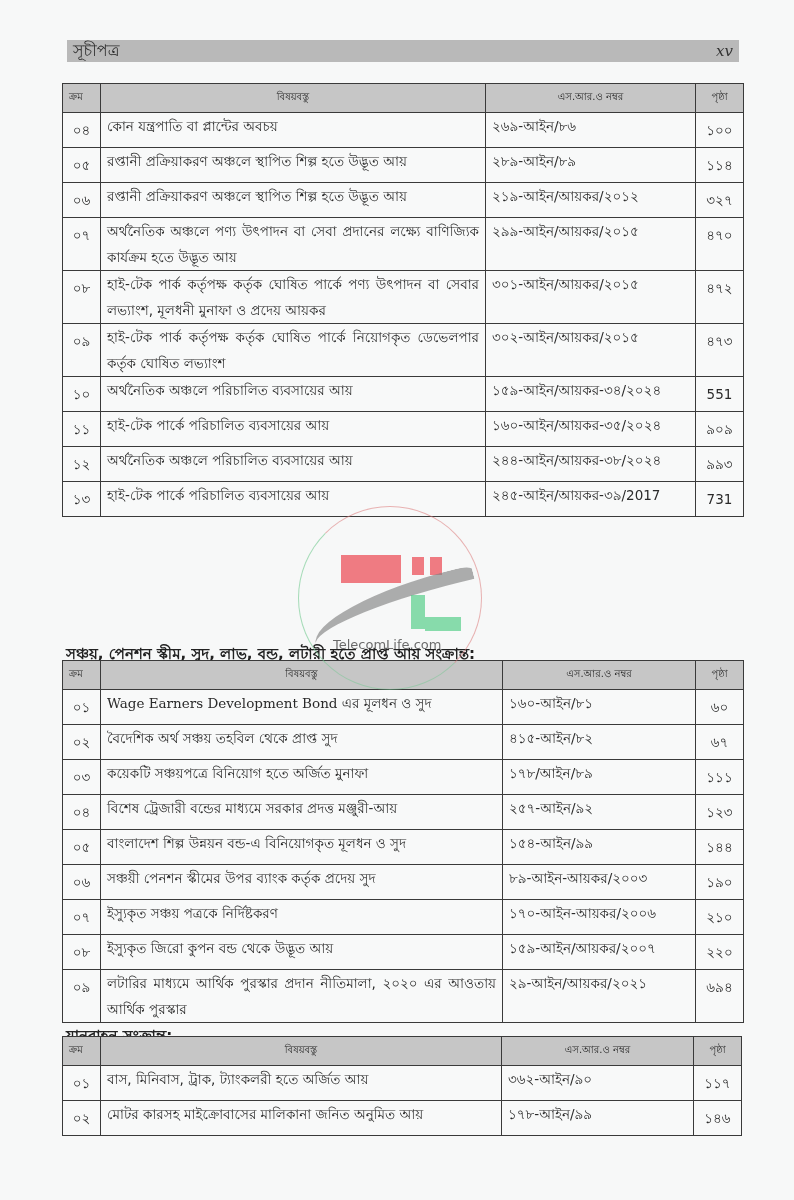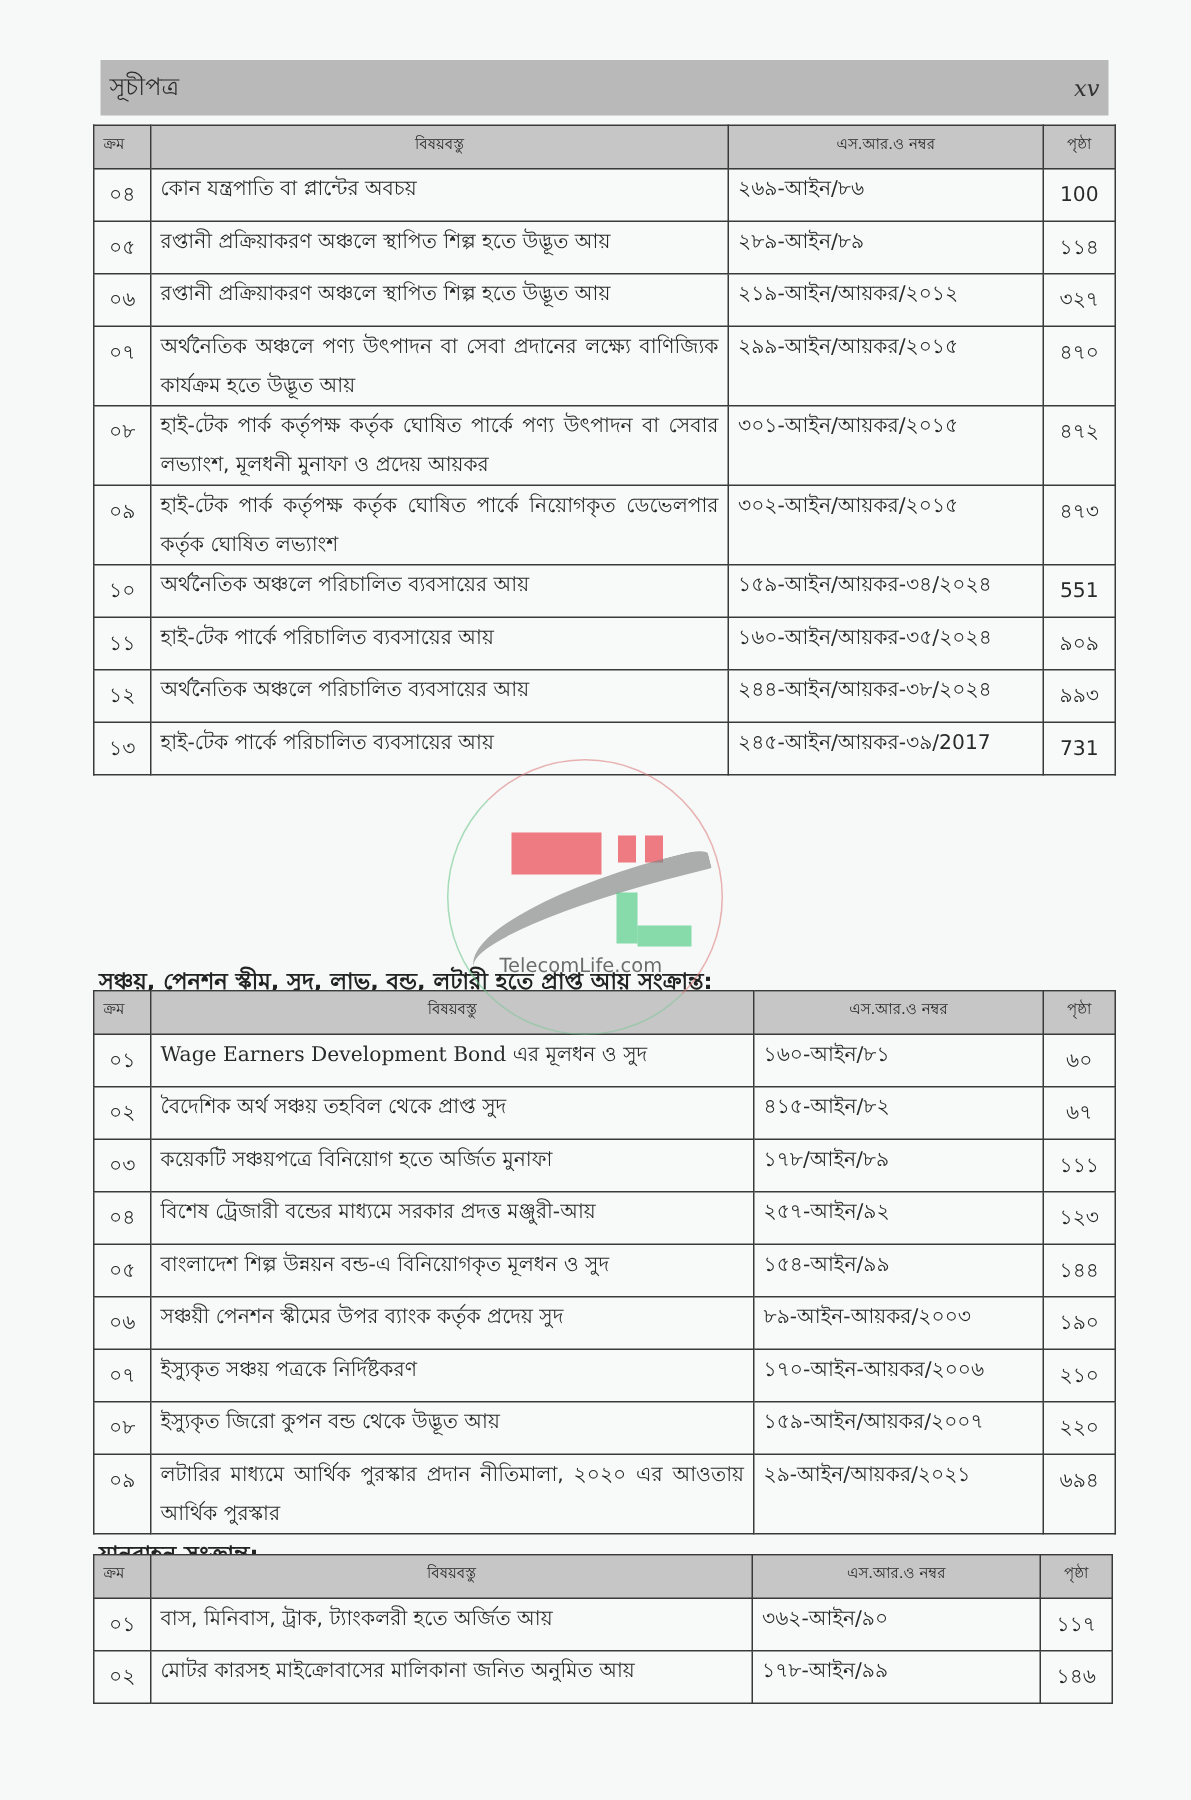--- a/index.html
+++ b/index.html
@@ -1,21 +1,21 @@
 <!DOCTYPE html>
 <html><head>
 <meta charset="utf-8">
 <style>
   html, body { margin: 0; padding: 0; }
   body {
     width: 794px; height: 1200px; background: #f7f8f8; position: relative; overflow: hidden;
     font-family: "DejaVu Sans", sans-serif; color: #2a2a2a;
   }
   .page-header {
-    position: absolute; left: 67px; top: 40px; width: 672px; height: 37px;
+    position: absolute; left: 67px; top: 40px; width: 672px; height: 22px;
     background: #b9b9b9; display: flex; align-items: center; justify-content: space-between;
     padding: 0 6px; box-sizing: border-box;
   }
   .page-header .title { font-size: 16px; color: #2b2b2b; }
   .page-header .pageno { font-family: "DejaVu Serif", serif; font-style: italic; font-size: 15px; color: #333; }
   table.toc {
     position: absolute; border-collapse: collapse; table-layout: fixed;
     font-size: 13.5px; background: #f8f9f9;
   }
   table.toc th, table.toc td {
@@ -63,21 +63,21 @@
       <th>বিষয়বস্তু</th>
       <th>এস.আর.ও নম্বর</th>
       <th>পৃষ্ঠা</th>
     </tr>
   </thead>
   <tbody>
     <tr>
         <td class="c1">০৪</td>
         <td class="c2">কোন যন্ত্রপাতি বা প্লান্টের অবচয়</td>
         <td class="c3">২৬৯-আইন/৮৬</td>
-        <td class="c4">100</td>
+        <td class="c4">১০০</td>
       </tr>
     <tr>
         <td class="c1">০৫</td>
         <td class="c2">রপ্তানী প্রক্রিয়াকরণ অঞ্চলে স্থাপিত শিল্প হতে উদ্ভূত আয়</td>
         <td class="c3">২৮৯-আইন/৮৯</td>
         <td class="c4">১১৪</td>
       </tr>
     <tr>
         <td class="c1">০৬</td>
         <td class="c2">রপ্তানী প্রক্রিয়াকরণ অঞ্চলে স্থাপিত শিল্প হতে উদ্ভূত আয়</td>

